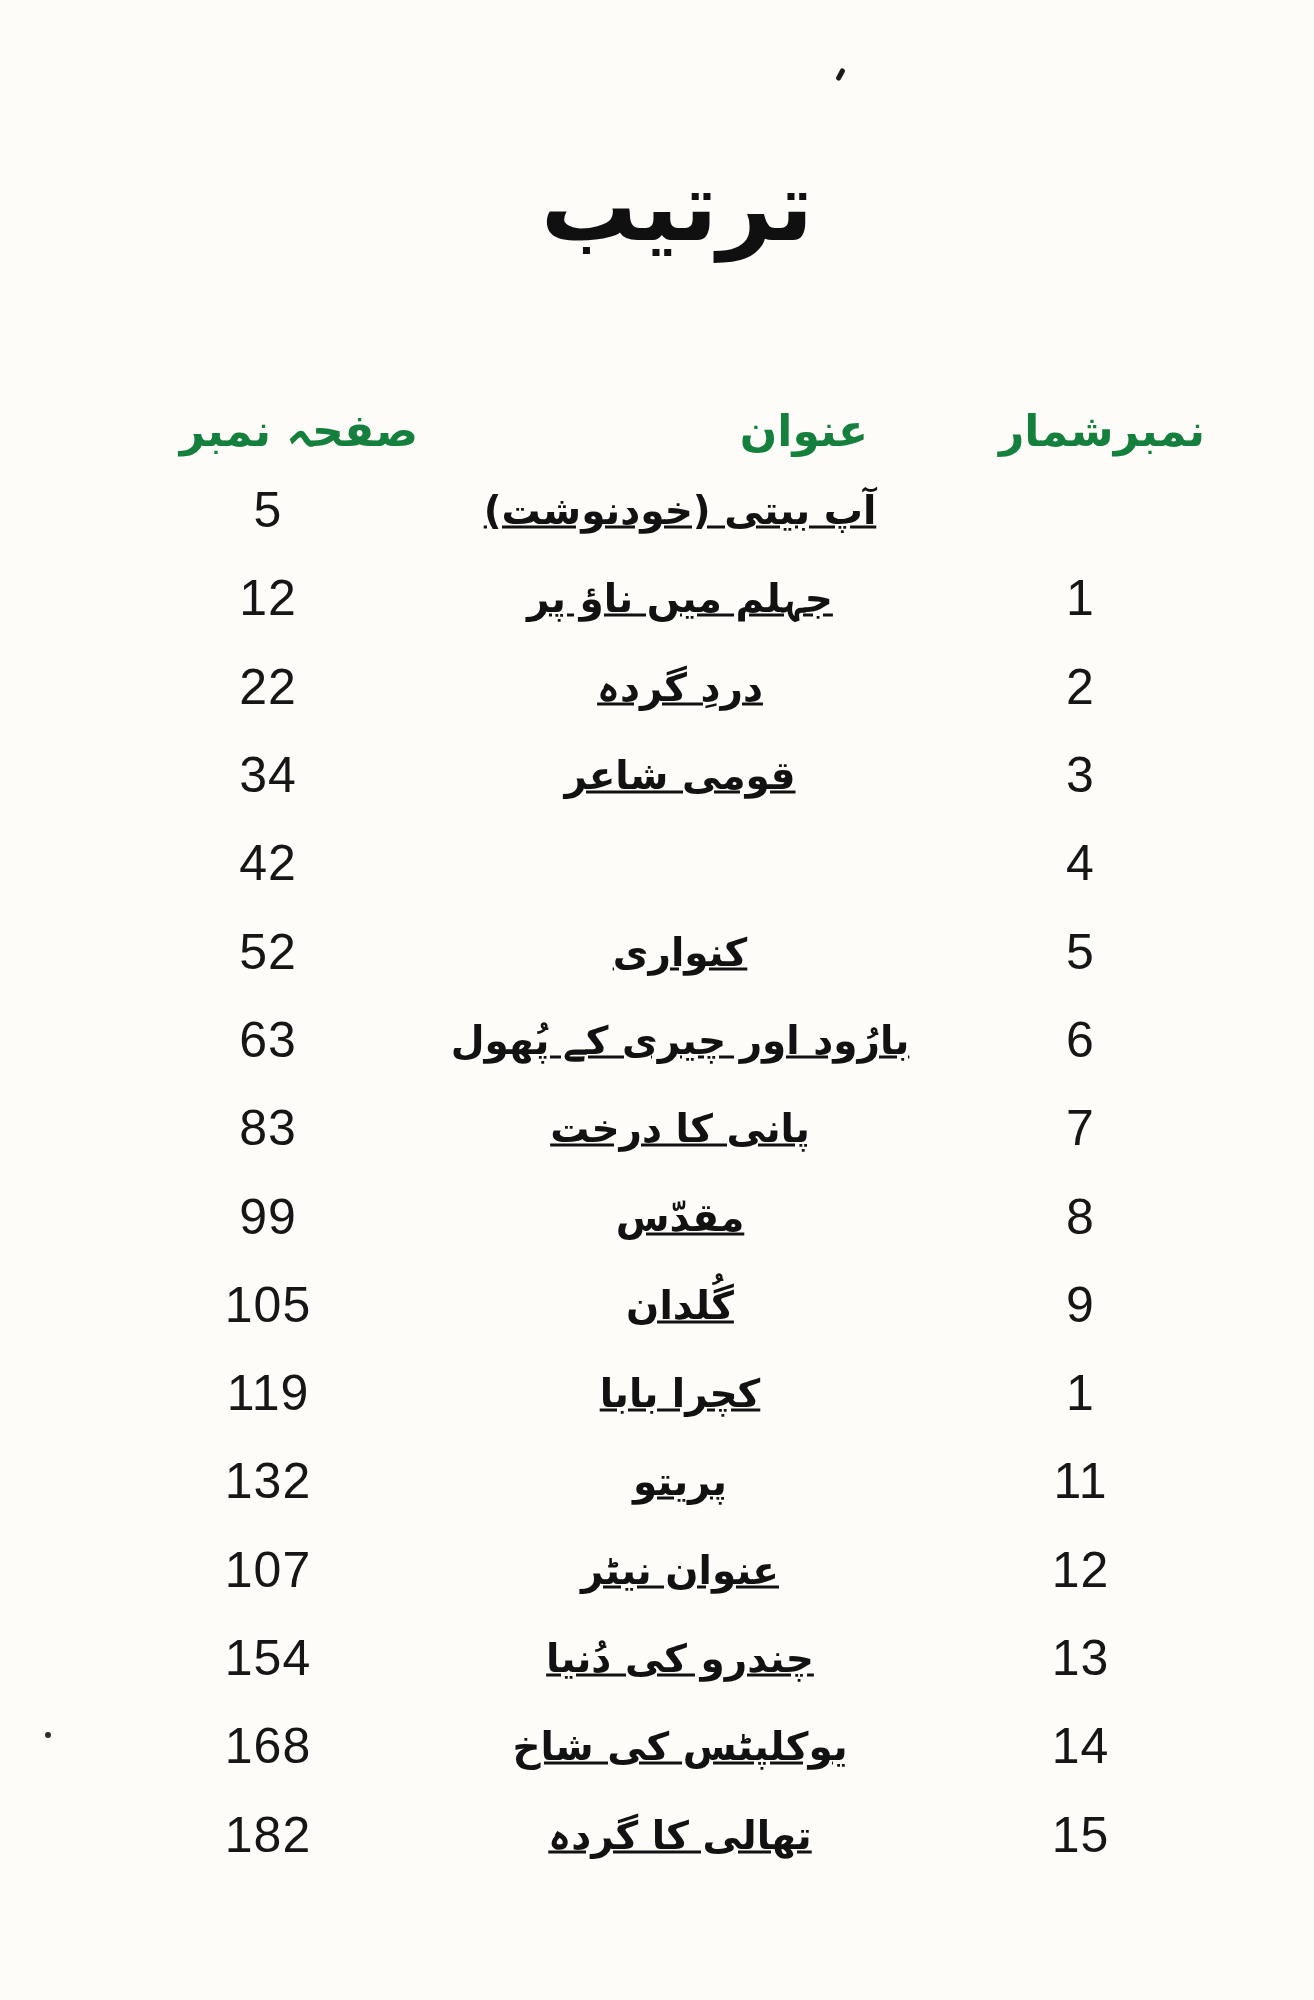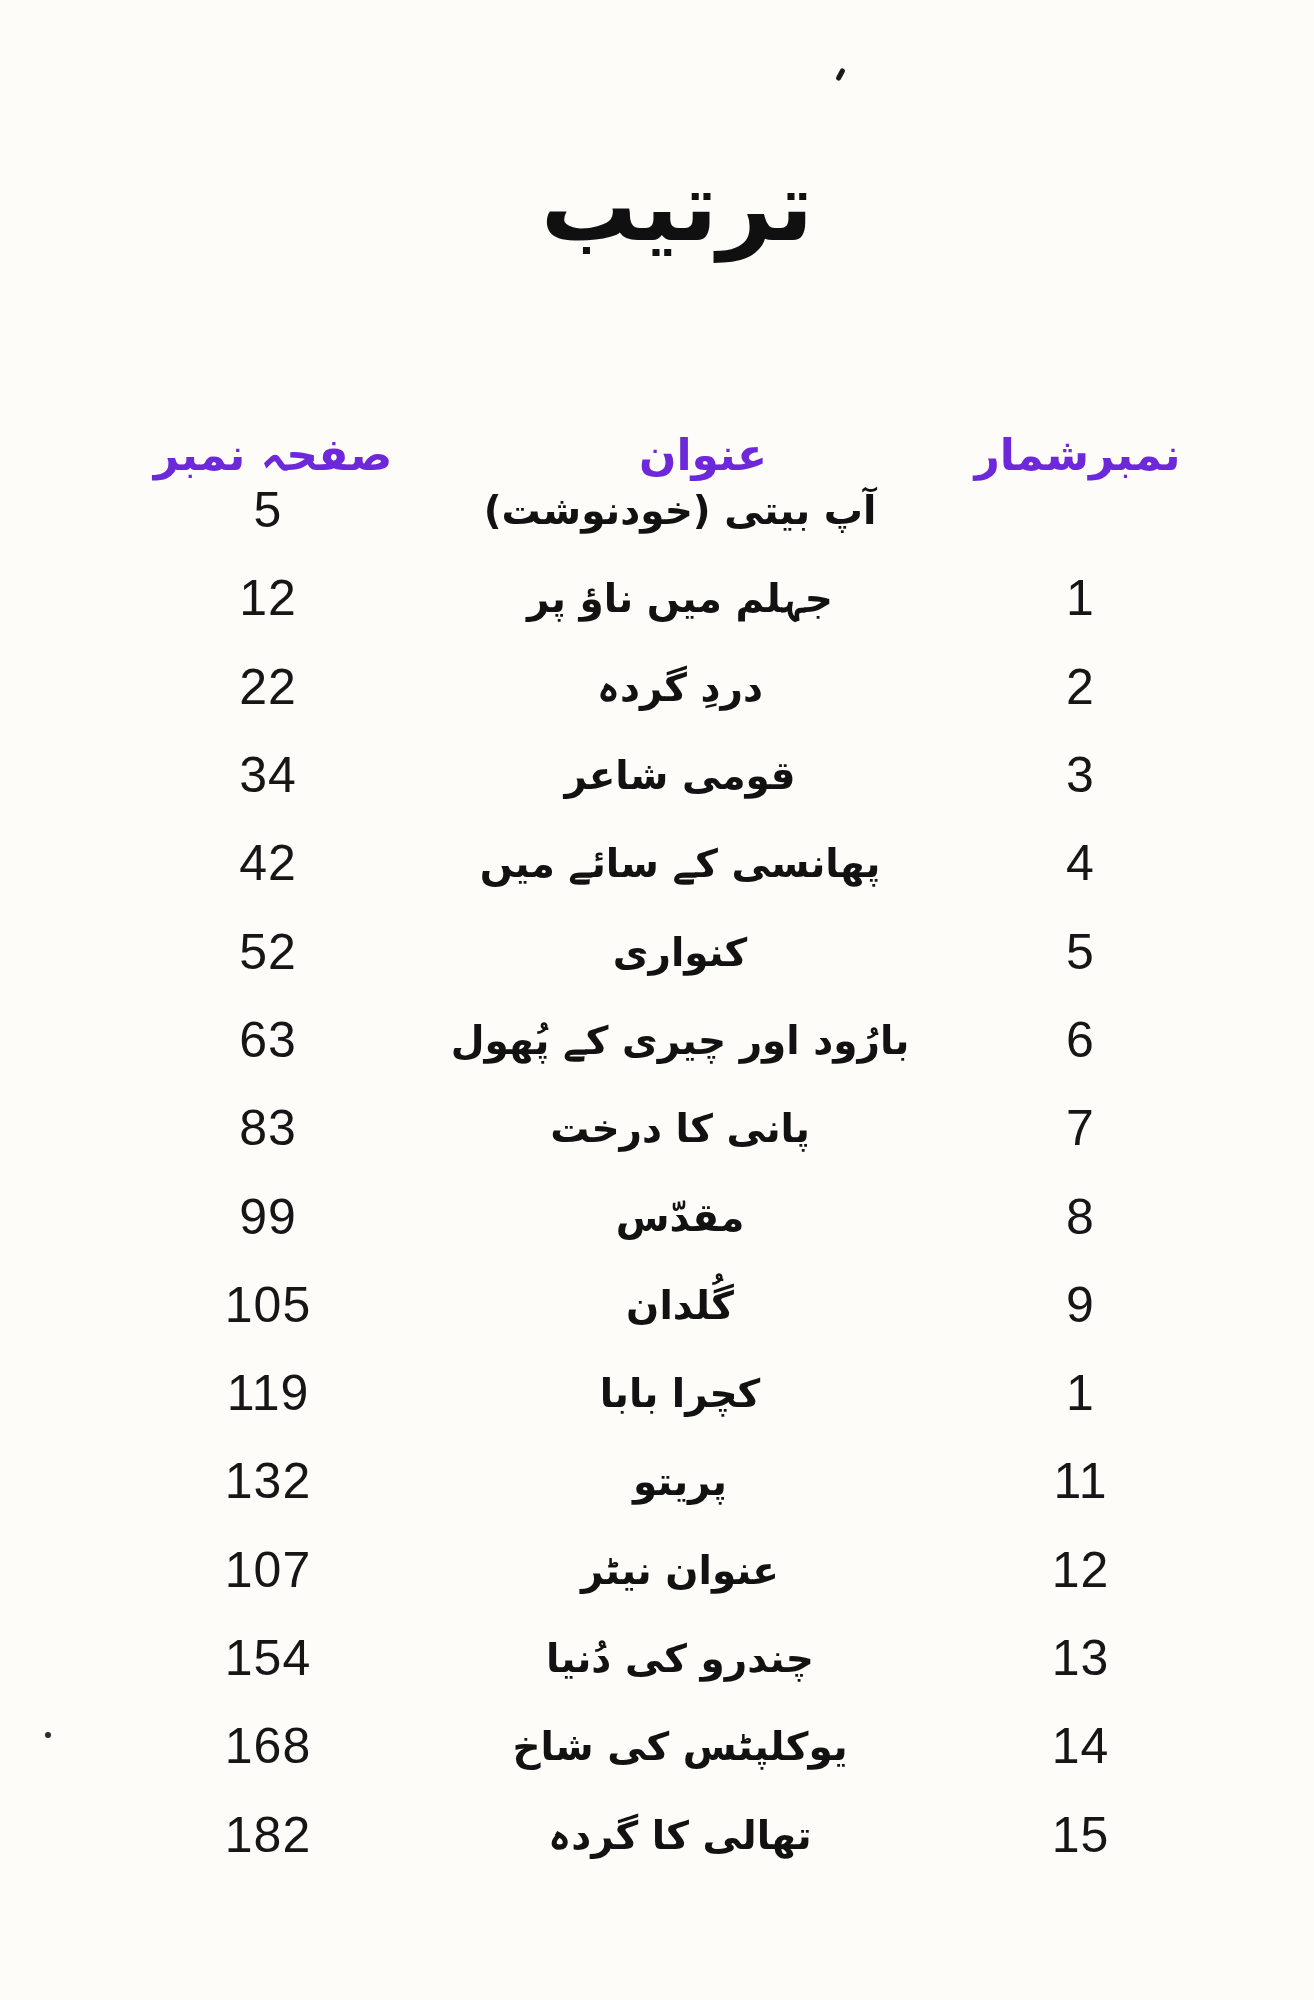--- a/index.html
+++ b/index.html
@@ -58,28 +58,27 @@
     position: absolute;
     top: 388px;
     left: 0;
     width: 1314px;
     height: 84px;
   }
   .hdr {
     position: absolute;
     top: 50%;
     transform: translateY(-50%);
-    text-align: center;
+    text-align: right;
     direction: rtl;
     font-family: "DejaVu Sans", sans-serif;
     font-weight: bold;
     font-size: 44px;
     white-space: nowrap;
-    color: #6d28d9;
-    margin-top: 24px;
+    color: #15803d;
   }
   .hdr.col-page   { left: 128px;  width: 290px; }
   .hdr.col-title  { left: 538px;  width: 330px; }
   .hdr.col-serial { left: 950px;  width: 255px; }
   
   .rows {
     position: absolute;
     top: 466px;
     left: 0;
     width: 1314px;
@@ -103,21 +102,21 @@
   }
   .urdu {
     direction: rtl;
     font-family: "DejaVu Sans", sans-serif;
     font-weight: bold;
     font-size: 39px;
     white-space: nowrap;
     color: #121212;
   }
   .cell.col-page   { left: 178px; width: 180px; }
-  .cell.col-title  { left: 385px; width: 590px; }
+  .cell.col-title  { left: 385px; width: 590px; text-decoration: underline; }
   .cell.col-serial { left: 1008px; width: 145px; }
 </style>
 </head>
 <body>
 
 <div class="page">
 
   <div class="speck-top"></div>
   <div class="speck-left"></div>
 
@@ -149,21 +148,20 @@
   </div>
 
   <div class="toc-row">
     <span class="cell col-page num">34</span>
     <span class="cell col-title urdu">قومی شاعر</span>
     <span class="cell col-serial num">3</span>
   </div>
 
   <div class="toc-row">
     <span class="cell col-page num">42</span>
-    <span class="cell col-title urdu">پھانسی کے سائے میں</span>
     <span class="cell col-serial num">4</span>
   </div>
 
   <div class="toc-row">
     <span class="cell col-page num">52</span>
     <span class="cell col-title urdu">کنواری</span>
     <span class="cell col-serial num">5</span>
   </div>
 
   <div class="toc-row">

